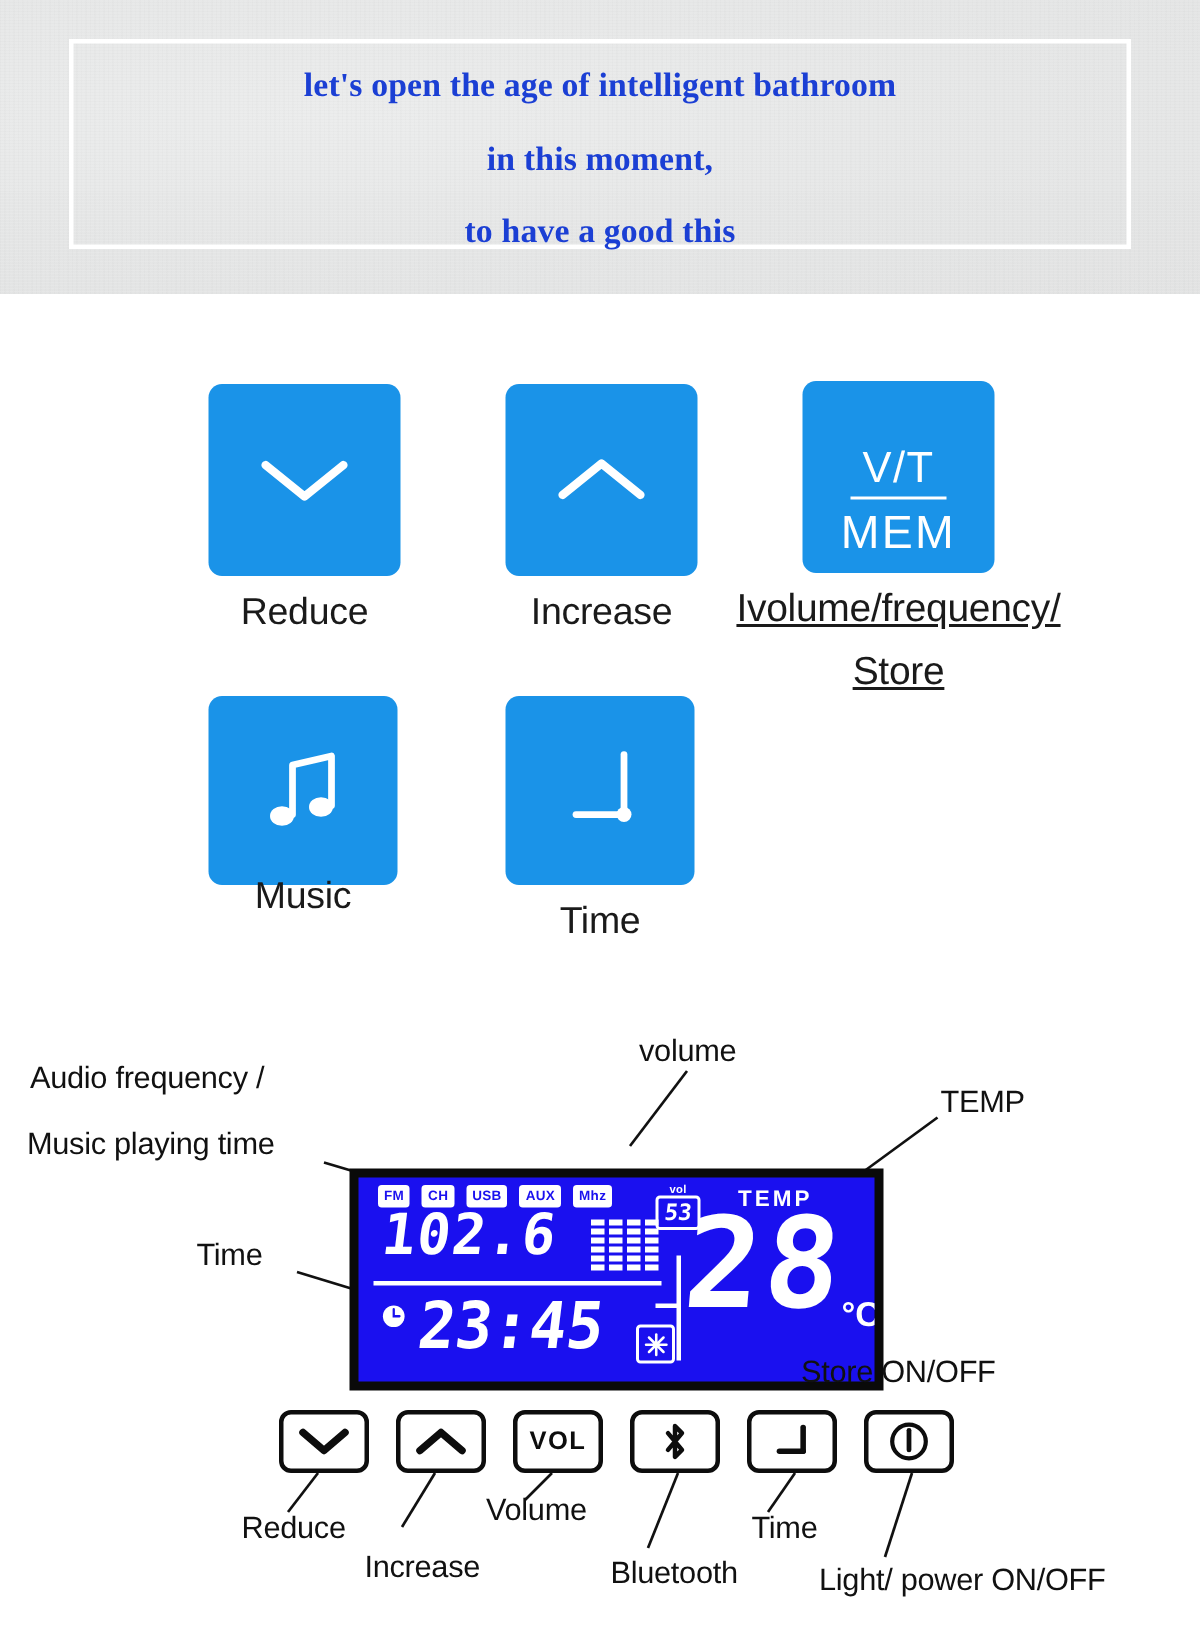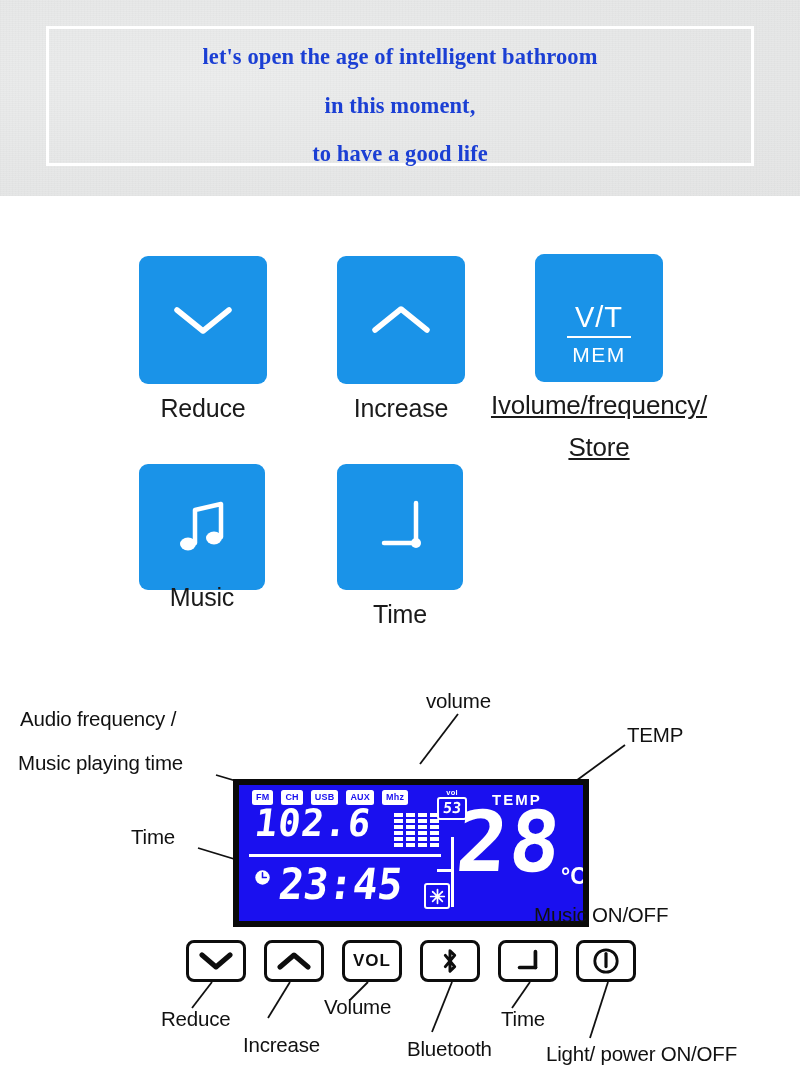--- a/index.html
+++ b/index.html
@@ -55,21 +55,21 @@
     font-size: 25px; font-weight: 400; letter-spacing: -0.2px;
   }
   .key-label.small { font-size: 26px; text-decoration: underline; }
 
   .vt-stack {
     display: flex; flex-direction: column; align-items: center; justify-content: center;
     color: #ffffff; line-height: 1; margin-top: 32px;
   }
   .vt-top { font-size: 29px; letter-spacing: 1px; padding-bottom: 4px; }
   .vt-rule { width: 64px; height: 2px; background: #fff; }
-  .vt-bot { font-size: 21px; letter-spacing: 1.5px; padding-top: 6px; }
+  .vt-bot { font-size: 31px; letter-spacing: 1.5px; padding-top: 6px; }
 
   
   .lcd-wrap {
     position: absolute; left: 233px; top: 747px; width: 356px; height: 148px;
     background: #0a0a0a; padding: 6px; margin-top: 32px;
   }
   .lcd {
     position: relative; width: 100%; height: 100%;
     background: #1a10ef;
     overflow: hidden;
@@ -165,21 +165,21 @@
 </head>
 <body>
 
 <div id="page">
 
   <div class="banner">
     <div class="banner-frame"></div>
     <div class="banner-lines">
       <div class="banner-line l1">let's open the age of intelligent bathroom</div>
       <div class="banner-line l2">in this moment,</div>
-      <div class="banner-line l3">to have a good life</div>
+      <div class="banner-line l3">to have a good this</div>
     </div>
   </div>
 
   <div class="keypad">
 
     <div class="key-cell" style="left:139px; top:24px;">
       <div class="key-btn">
         <svg width="62" height="36" viewBox="0 0 62 36">
           <polyline points="5,8 31,29 57,8" fill="none" stroke="#fff" stroke-width="5.5" stroke-linecap="round" stroke-linejoin="round"></polyline>
         </svg>
@@ -321,21 +321,21 @@
         </svg>
       </div>
     </div>
   </div>
 
   <div class="callout" style="left:20px; top:707px;">Audio frequency /</div>
   <div class="callout" style="left:18px; top:751px;">Music playing time</div>
   <div class="callout" style="left:131px; top:825px;">Time</div>
   <div class="callout" style="left:426px; top:689px;">volume</div>
   <div class="callout" style="left:627px; top:723px;">TEMP</div>
-  <div class="callout" style="left:534px; top:903px;">Music ON/OFF</div>
+  <div class="callout" style="left:534px; top:903px;">Store ON/OFF</div>
 
   <div class="btnrow">
 
     <div class="obtn" style="left:186px; top:2px;">
       <svg width="34" height="20" viewBox="0 0 34 20">
         <polyline points="3,4 17,16 31,4" fill="none" stroke="#0d0d0d" stroke-width="5" stroke-linecap="round" stroke-linejoin="round"></polyline>
       </svg>
     </div>
     <div class="obtn" style="left:264px; top:2px;">
       <svg width="34" height="20" viewBox="0 0 34 20">

